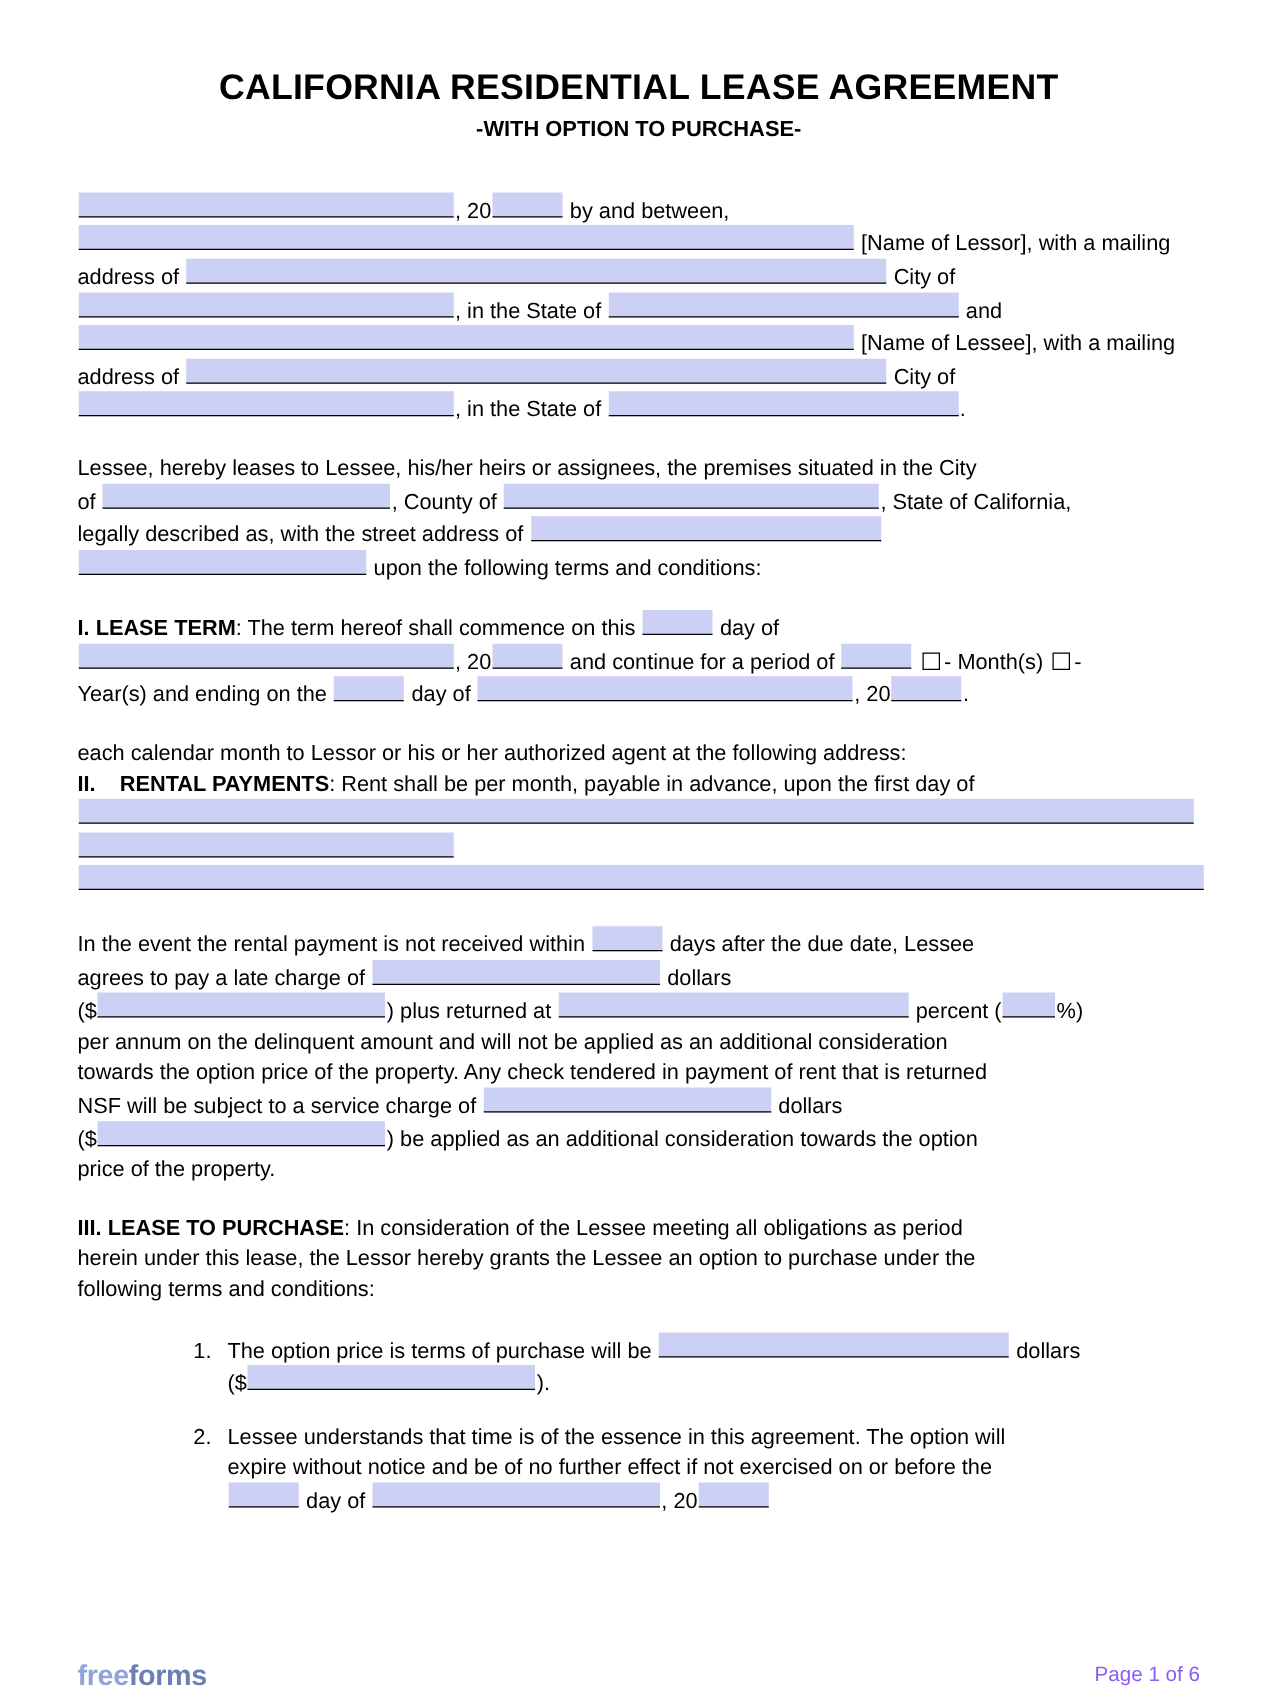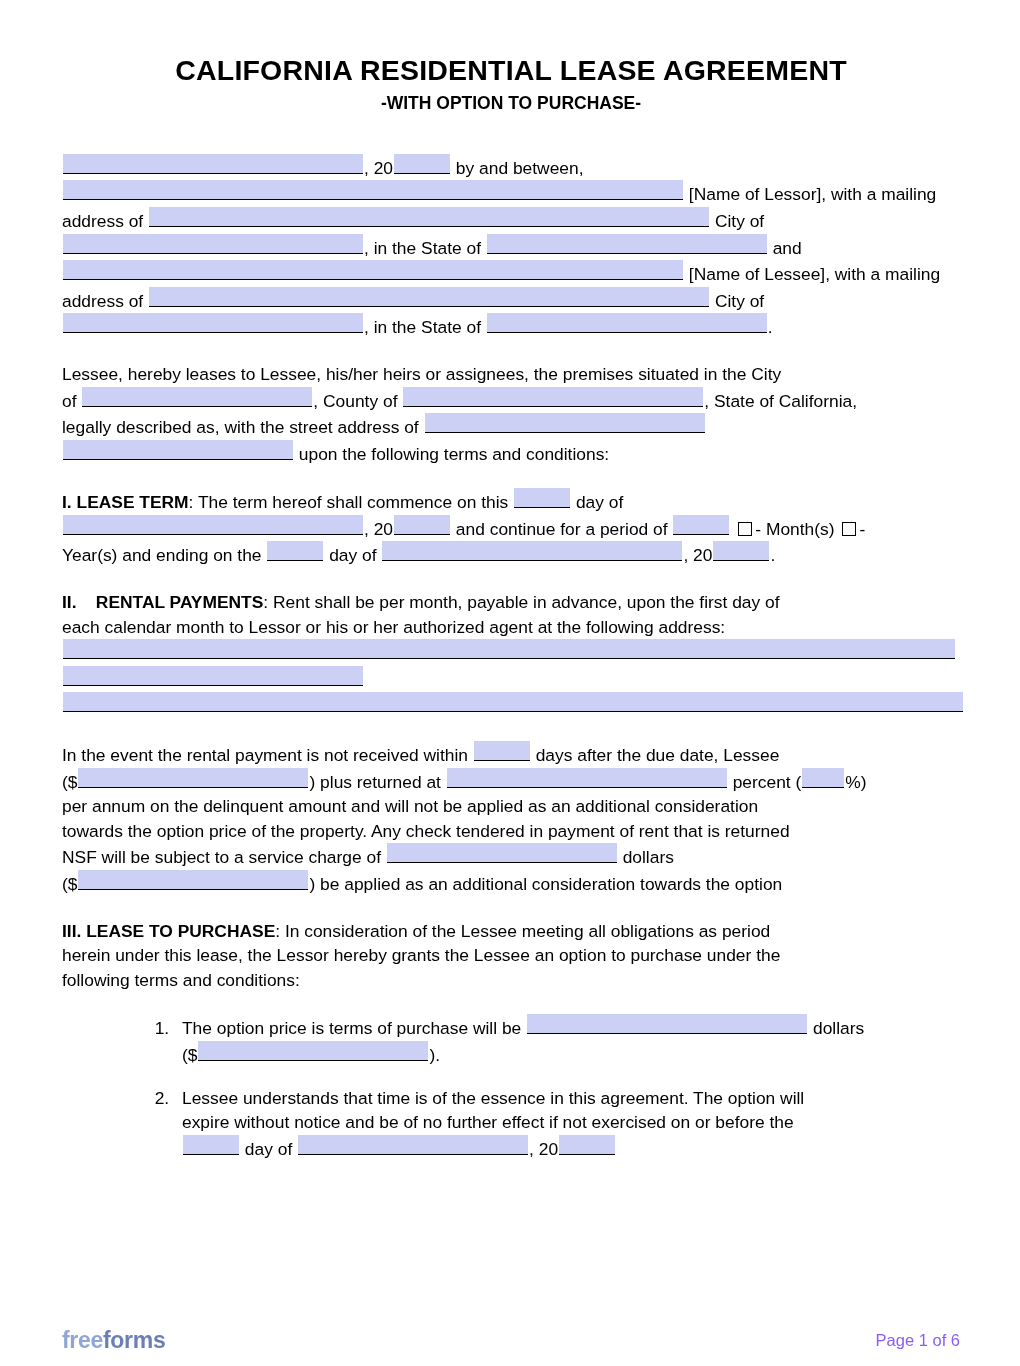--- a/index.html
+++ b/index.html
@@ -181,58 +181,64 @@
       <p>
         <span>Year(s) and ending on the</span>
         <span class="blank w-s"></span>
         <span>day of</span>
         <span class="blank w-3"></span><span>, 20</span><span class="blank w-s"></span><span>.</span>
       </p>
     </div>
 
     <div class="para">
       <p>
+        <span>each calendar month to Lessor or his or her authorized agent at the following address:</span>
+      </p>
+      <p>
         <b>II.</b>&nbsp;&nbsp;&nbsp;
         <b>RENTAL PAYMENTS</b><span>: Rent shall be per month, payable in advance, upon the first day of</span>
       </p>
       <p>
-        <span>each calendar month to Lessor or his or her authorized agent at the following address:</span>
-      </p>
-      <p>
         <span class="blank w-892"></span>
       </p>
       <p>
         <span class="blank w-3"></span>
       </p>
       <p>
         <span class="blank w-900"></span>
       </p>
     </div>
 
     <div class="para">
       <p>
         <span>In the event the rental payment is not received within</span>
         <span class="blank w-s"></span>
         <span>days after the due date, Lessee</span>
+      </p>
+      <p>
+        <span>agrees to pay a late charge of</span>
+        <span class="blank w-xl"></span>
+        <span>dollars</span>
       </p>
       <p>
         <span>($</span><span class="blank w-xl"></span><span>) plus returned at</span>
         <span class="blank w-xxl"></span>
         <span>percent (</span><span class="blank w-xs"></span><span>%)</span>
       </p>
       <p><span>per annum on the delinquent amount and will not be applied as an additional consideration</span></p>
       <p><span>towards the option price of the property. Any check tendered in payment of rent that is returned</span></p>
       <p>
         <span>NSF will be subject to a service charge of</span>
         <span class="blank w-xl"></span>
         <span>dollars</span>
       </p>
       <p>
         <span>($</span><span class="blank w-xl"></span><span>) be applied as an additional consideration towards the option</span>
       </p>
+      <p><span>price of the property.</span></p>
     </div>
 
     <div class="para">
       <p>
         <b>III.</b>
         <b>LEASE TO PURCHASE</b><span>:  In consideration of the Lessee meeting all obligations as period</span>
       </p>
       <p><span>herein under this lease, the Lessor hereby grants the Lessee an option to purchase under the</span></p>
       <p><span>following terms and conditions:</span></p>
     </div>

